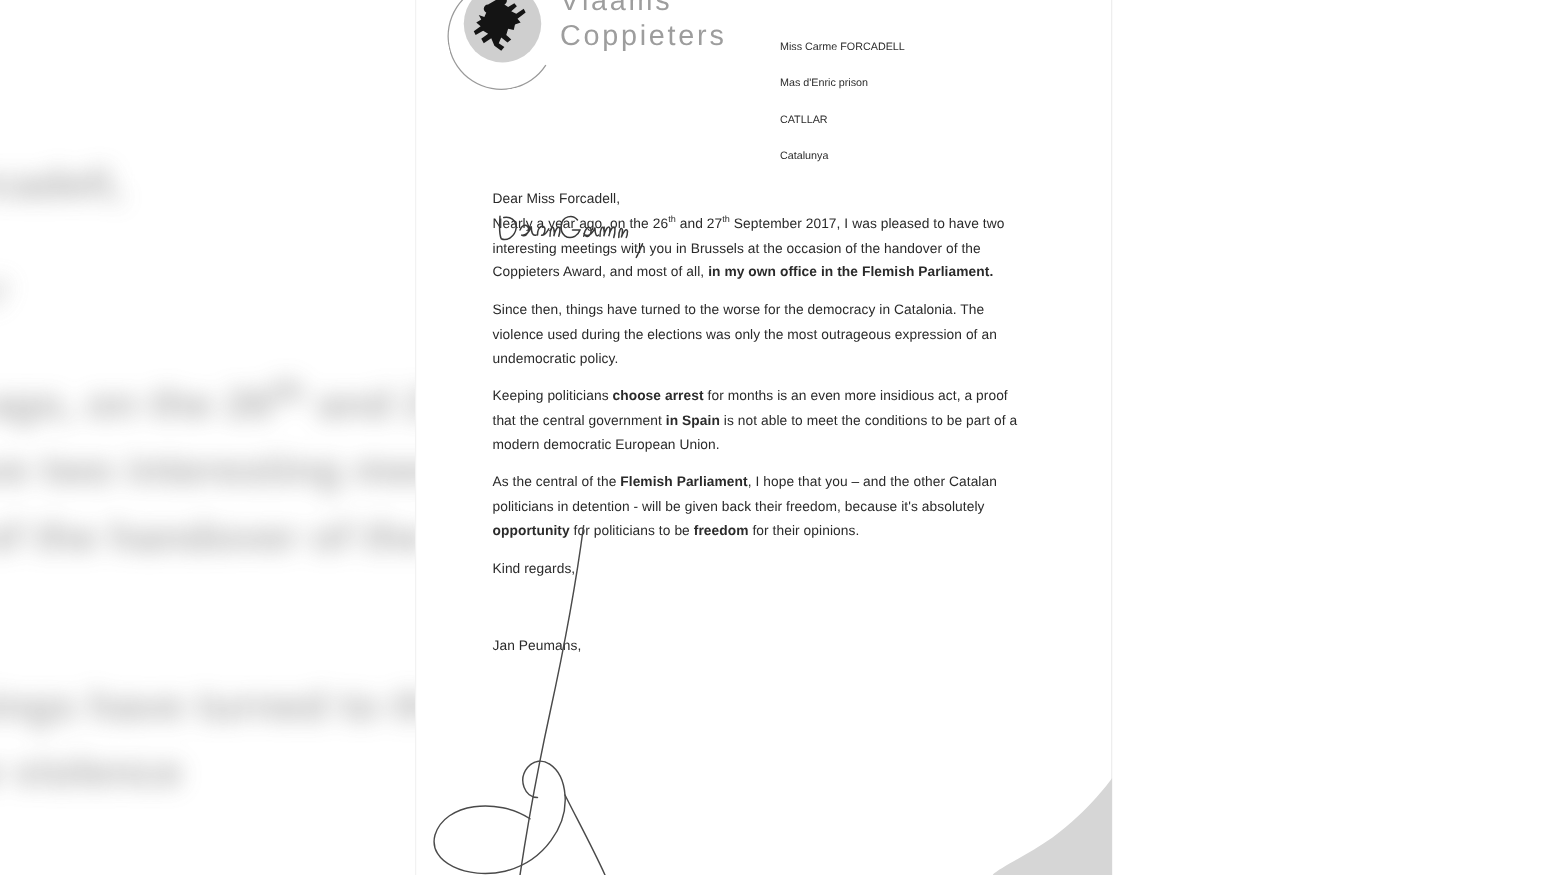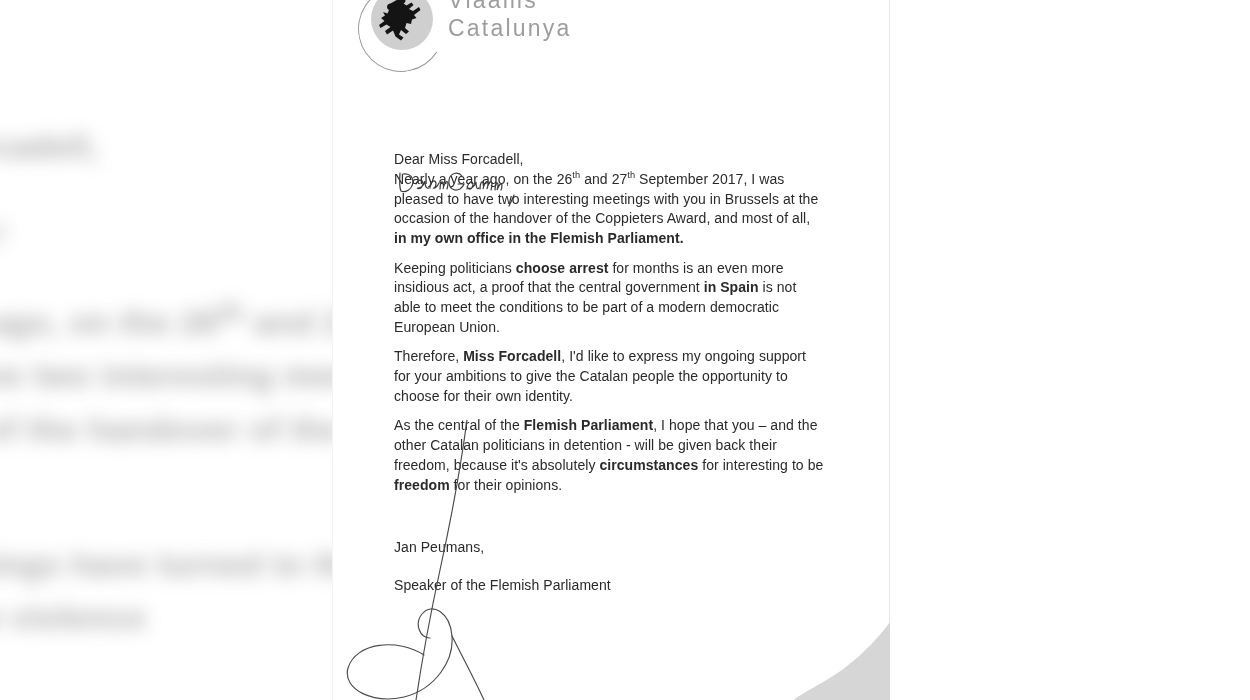--- a/index.html
+++ b/index.html
@@ -149,21 +149,21 @@
     color: #2c2c2c;
   }
   .address div { margin-bottom: 20.5px; }
 
   
   .letter-body {
     position: absolute;
     left: 62px;
     top: 150px;
     width: 432px;
-    font-size: 14px;
+    font-size: 11px;
     line-height: 19.8px;
     color: #2a2a2a;
     letter-spacing: 0.06px;
   }
   .letter-body p { margin: 0 0 9.6px 0; }
   .salutation { margin-bottom: 0 !important; }
   .letter-body b { font-weight: 700; }
   .letter-body sup { font-size: 0.66em; vertical-align: super; line-height: 0; }
   .sig-name { margin-top: 42px !important; margin-bottom: 19px !important; }
   .sig-title { margin-bottom: 0 !important; }
@@ -225,35 +225,41 @@
     <div class="letterhead">
       <div class="logo-ring"></div>
       <div class="logo-disc"></div>
       <div class="logo-lion">
         <svg viewBox="0 0 100 100" width="100%" height="100%" aria-hidden="true">
           <path fill="currentColor" d="M50 6 c4 0 7 3 7 7 0 3-2 5-4 6 l6 4 10-6 4 5 -9 8 8 4 12-8 3 6 -13 10 5 6 -9 3 -2 9 -9-2 -3 10 8 7 -6 5 -10-8 -4 9 9 6 -5 6 -11-8 -5-12 -12 8 -4-7 11-8 -8-5 -12 7 -3-6 11-8 -7-6 8-5 -4-7 9 3 3-7 c-2-1-4-3-4-6 0-4 3-7 7-7z"></path>
         </svg>
       </div>
       <div class="wordmark">
         <span>Vlaams</span><br>
-        <span>Catalunya</span>
+        <span>Coppieters</span>
       </div>
     </div>
 
+    <div class="address">
+      <div>Miss Carme FORCADELL</div>
+      <div>Mas d'Enric prison</div>
+      <div>CATLLAR</div>
+      <div>Catalunya</div>
+    </div>
 
     <div class="letter-body">
       <p class="salutation">Dear Miss Forcadell,</p>
       <div id="paragraph-host">
           <p><span>Nearly a year ago, on the 26</span><sup>th</sup><span> and 27</span><sup>th</sup><span> September 2017, I was pleased to have two interesting meetings with you in Brussels at the occasion of the handover of the Coppieters Award, and most of all, </span><b>in my own office in the Flemish Parliament.</b></p>
+          <p><span>Since then, things have turned to the worse for the democracy in Catalonia. The violence used during the elections was only the most outrageous expression of an undemocratic policy.</span></p>
           <p><span>Keeping politicians </span><b>choose arrest</b><span> for months is an even more insidious act, a proof that the central government </span><b>in Spain</b><span> is not able to meet the conditions to be part of a modern democratic European Union.</span></p>
-          <p><span>Therefore, </span><b>Miss Forcadell</b><span>, I'd like to express my ongoing support for your ambitions to give the Catalan people the opportunity to choose for their own identity.</span></p>
-          <p><span>As the central of the </span><b>Flemish Parliament</b><span>, I hope that you – and the other Catalan politicians in detention - will be given back their freedom, because it's absolutely </span><b>circumstances</b><span> for interesting to be </span><b>freedom</b><span> for their opinions.</span></p>
+          <p><span>As the central of the </span><b>Flemish Parliament</b><span>, I hope that you – and the other Catalan politicians in detention - will be given back their freedom, because it's absolutely </span><b>opportunity</b><span> for politicians to be </span><b>freedom</b><span> for their opinions.</span></p>
         </div>
+      <p>Kind regards,</p>
       <p class="sig-name">Jan Peumans,</p>
-      <p class="sig-title">Speaker of the Flemish Parliament</p>
     </div>
 
     <div class="hand-salutation">
       <svg viewBox="0 0 130 40" width="100%" height="100%" aria-hidden="true">
         <g fill="none" stroke="currentColor" stroke-width="1.2" stroke-linecap="round">
           <path d="M4 6 C4 6 3 20 5 24 C9 26 16 23 17 15 C17 9 12 6 7 7"></path>
           <path d="M20 17 C22 12 26 12 27 16 C27 20 24 23 21 21 C26 22 28 17 29 14 C29 19 30 22 33 21"></path>
           <path d="M34 21 C34 14 39 12 40 16 C40 20 38 22 37 21 C40 22 42 18 43 16"></path>
           <path d="M44 22 C44 16 46 13 47 16 C48 20 47 22 47 22 C48 17 51 12 52 16 C52 19 51 22 51 22"></path>
           <path d="M66 9 C62 4 54 6 53 13 C52 21 58 25 64 22 C67 20 68 17 68 17 L62 17"></path>

